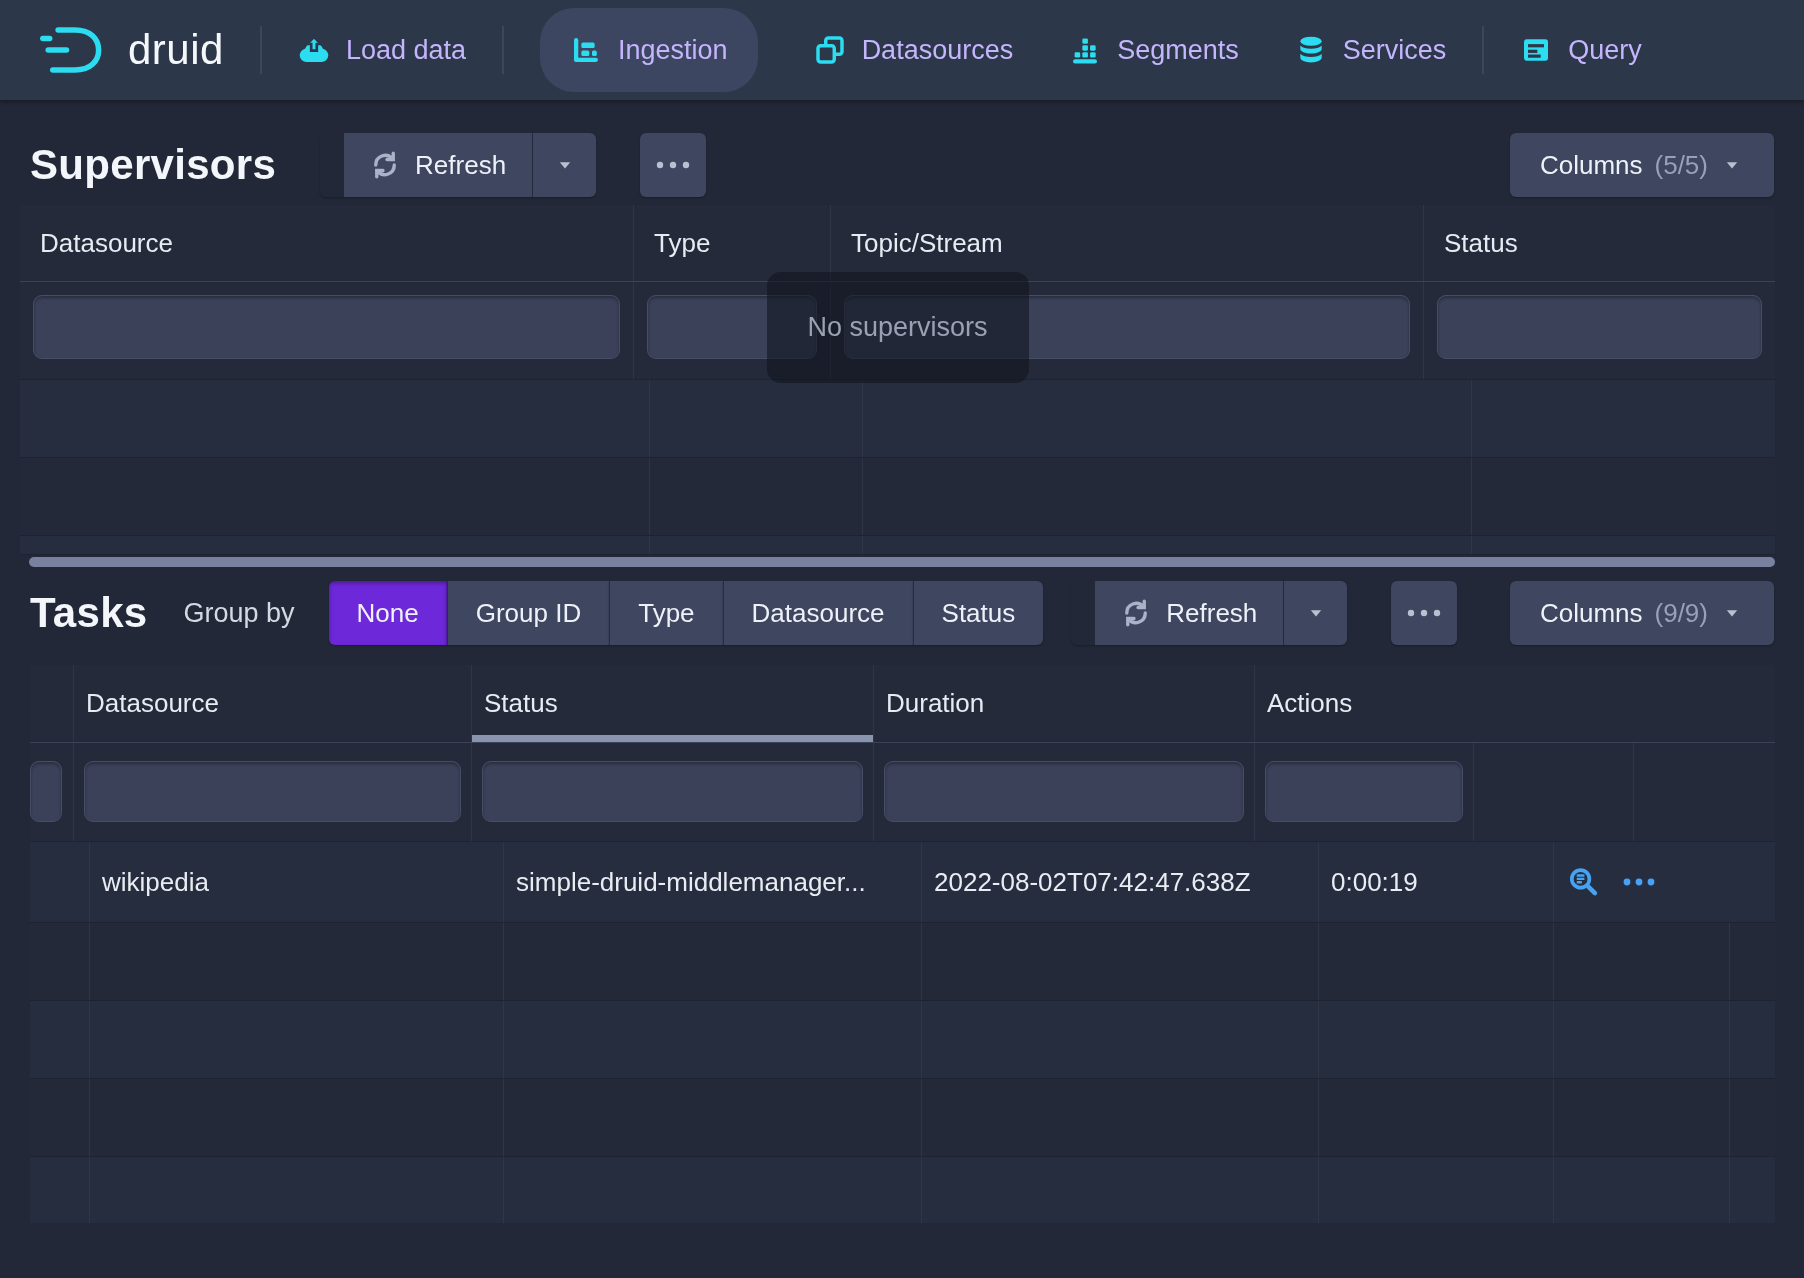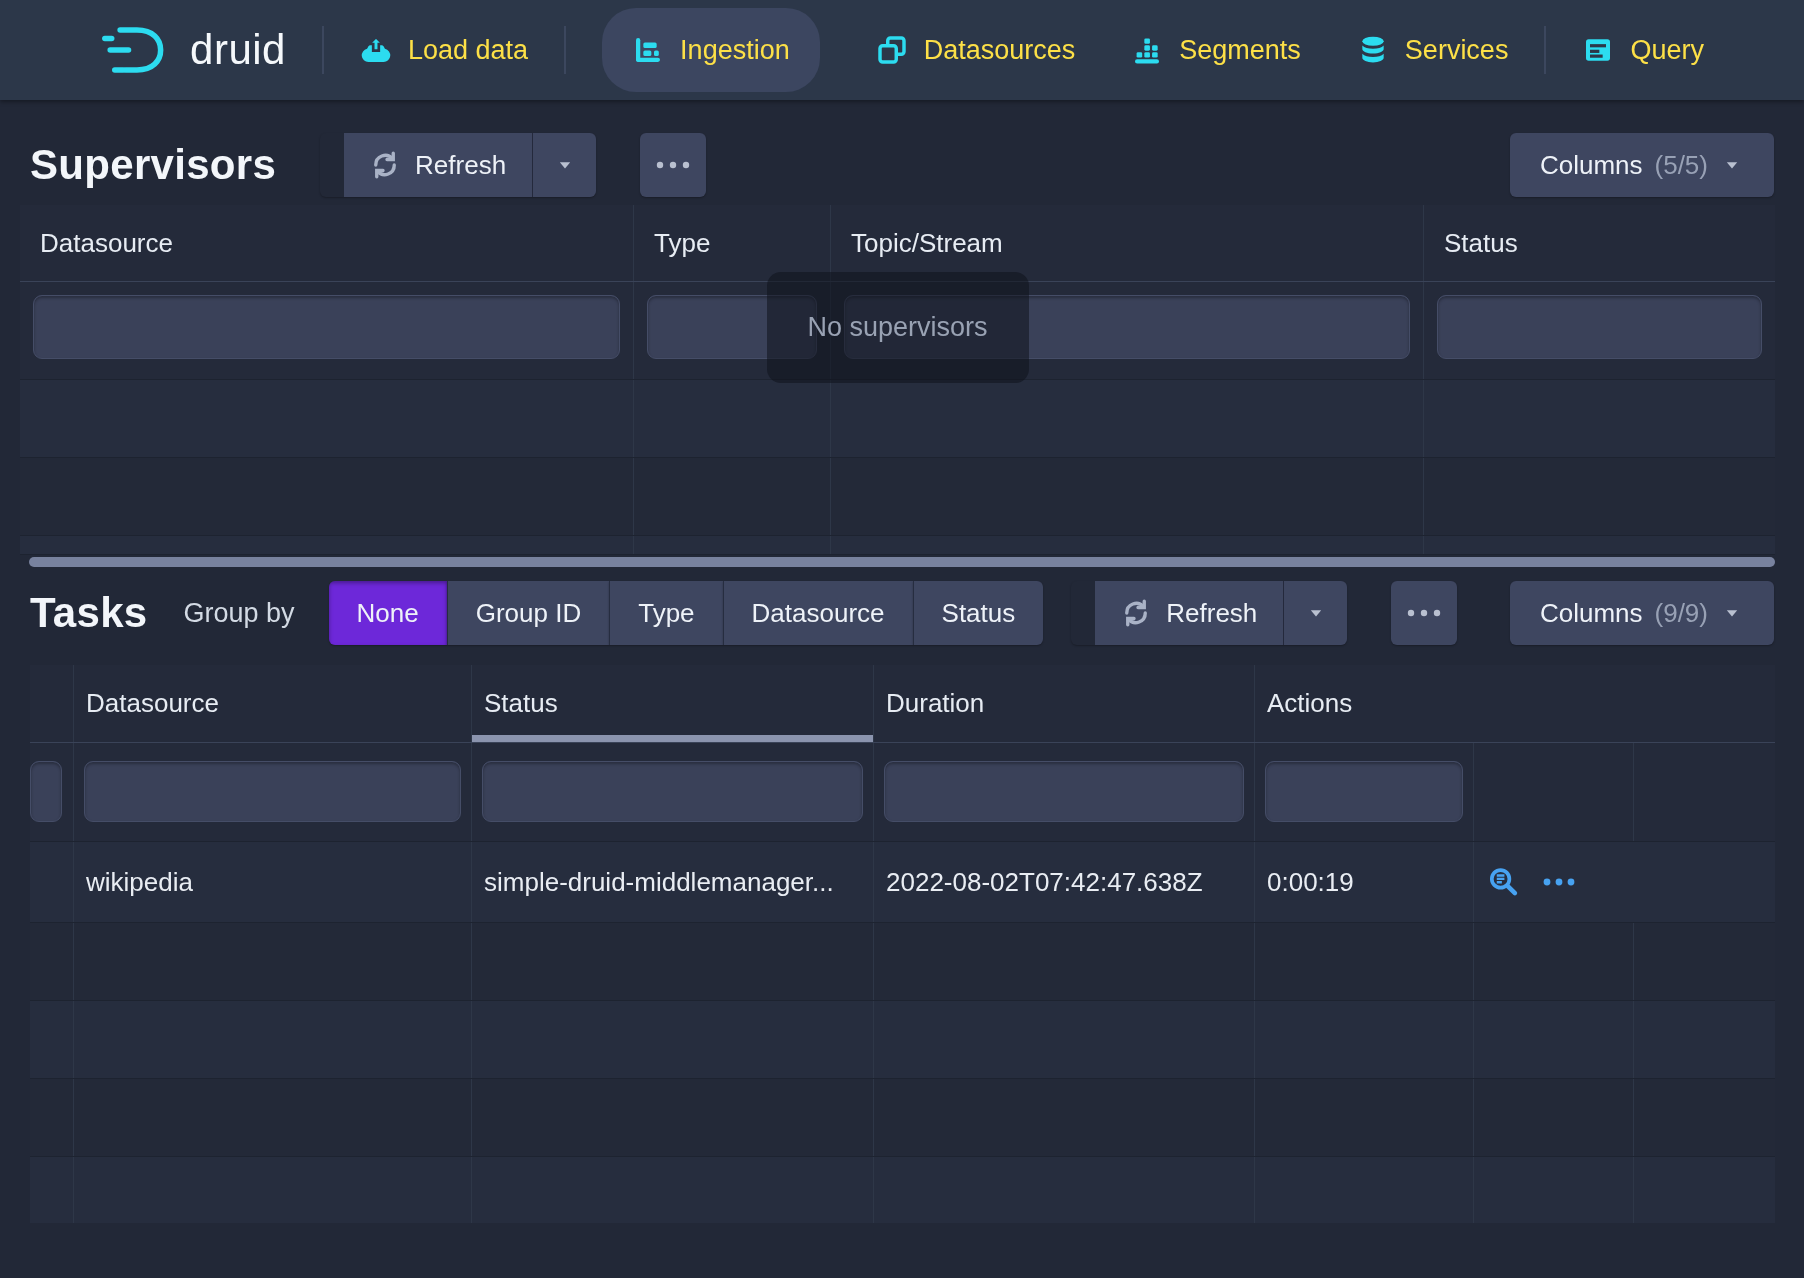--- a/index.html
+++ b/index.html
@@ -10,32 +10,32 @@
     color:#e9edf3;
     overflow:hidden;
     position:relative;
   }
   
   .nav {
     height:100px; background:#2c3749;
     display:flex; align-items:center;
     padding:0 38px;
     box-shadow:0 2px 4px rgba(0,0,0,.35);
-    position:relative; z-index:5;justify-content:center;
+    position:relative; z-index:5;
   }
   .logo { display:flex; align-items:center; cursor:pointer; }
   .logo svg { width:80px; height:52px; }
   .logo-text {
     font-size:42px; font-weight:500; color:#f5f8fb;
     margin-left:10px; letter-spacing:.5px;
   }
   .vdiv { width:2px; height:48px; background:#4a5570; opacity:.55; margin:0 36px; flex:none; }
   .nav-item {
     display:flex; align-items:center; gap:16px;
-    font-size:27px; color:#fde047; cursor:pointer; flex:none;
+    font-size:27px; color:#c4b5fd; cursor:pointer; flex:none;
   }
   .nav-item + .nav-item { margin-left:56px; }
   .nav-item svg { width:32px; height:32px; flex:none; }
   .nav-item.pill {
     background:#3c4660; border-radius:34px; height:84px; padding:0 30px;
     margin-left:0;
   }
   .after-pill { margin-left:56px; }
   
   .toolbar { display:flex; align-items:center; padding:0 30px; }
@@ -90,21 +90,21 @@
   .filter-box {
     width:100%; height:64px;
     background:#3a4159; border:1px solid #454d67; border-radius:9px;
     box-shadow:inset 0 2px 3px rgba(0,0,0,.3);
     outline:none; color:#e9edf3; font-size:25px; font-family:inherit;
     padding:0 14px;
   }
   .tasks-table .filter-box { height:61px; }
   .frag-box { width:32px; height:61px; background:#3a4159; border:1px solid #454d67;
     border-radius:9px; box-shadow:inset 0 2px 3px rgba(0,0,0,.3); }
-  .data-row { border-bottom:1px solid #1d2330; }
+  .data-row { border-bottom:1px solid #1d2330;gap:16px; }
   .data-row:last-child { border-bottom:none; }
   .stripe-a { background:#262d3e; }
   .stripe-b { background:#232938; }
   .td {
     display:flex; align-items:center; padding-left:12px;
     font-size:26px; color:#e9edf3; overflow:hidden; white-space:nowrap;
   }
   .sup-r1 { height:78px; } .sup-r2 { height:78px; } .sup-r3 { height:19px; }
   .task-data { height:81px; cursor:pointer; }
   .task-empty { height:78px; }

